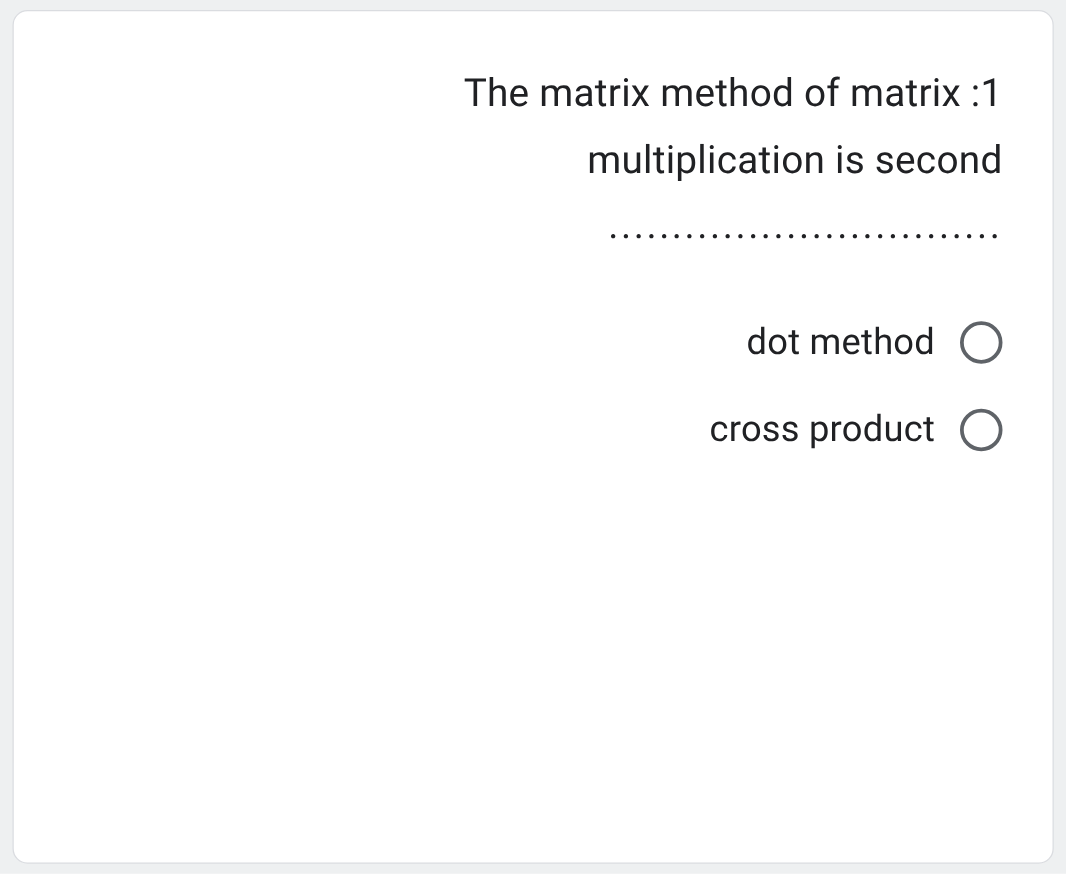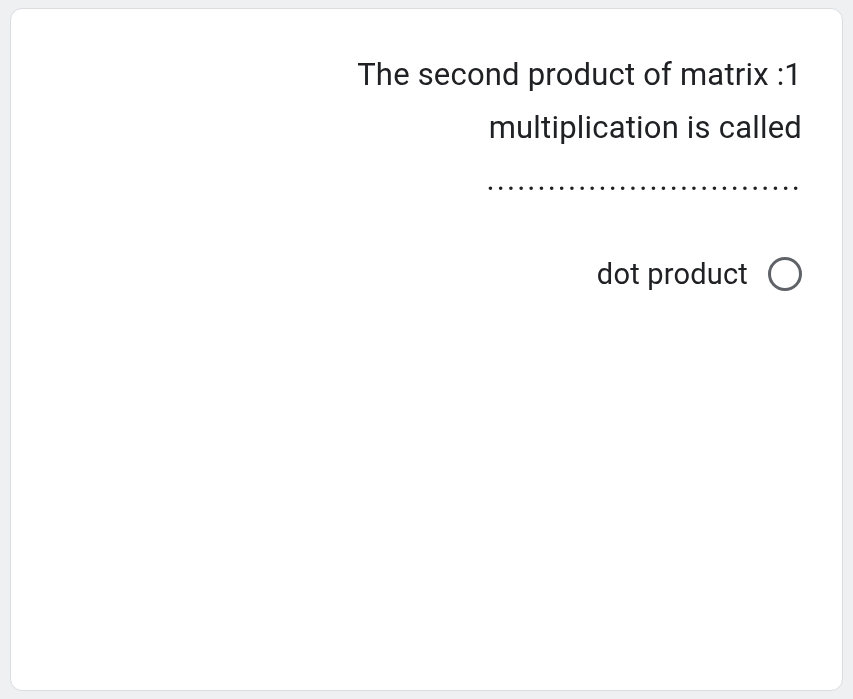--- a/index.html
+++ b/index.html
@@ -65,24 +65,28 @@
       border-radius: 50%;
       flex-shrink: 0;
       background: #ffffff;
     }
   </style>
 </head>
 <body>
 
 <div class="card">
   <div class="question-block">
-    <span class="question-line">The second product of matrix :1</span>
-    <span class="question-line">multiplication is called</span>
+    <span class="question-line">The matrix method of matrix :1</span>
+    <span class="question-line">multiplication is second</span>
     <span class="dots">...............................</span>
   </div>
 
   <div class="options">
     <div class="option">
-      <span class="option-label">dot product</span>
+      <span class="option-label">dot method</span>
+      <span class="radio"></span>
+    </div>
+    <div class="option">
+      <span class="option-label">cross product</span>
       <span class="radio"></span>
     </div>
   </div>
 </div>
 
 </body></html>

